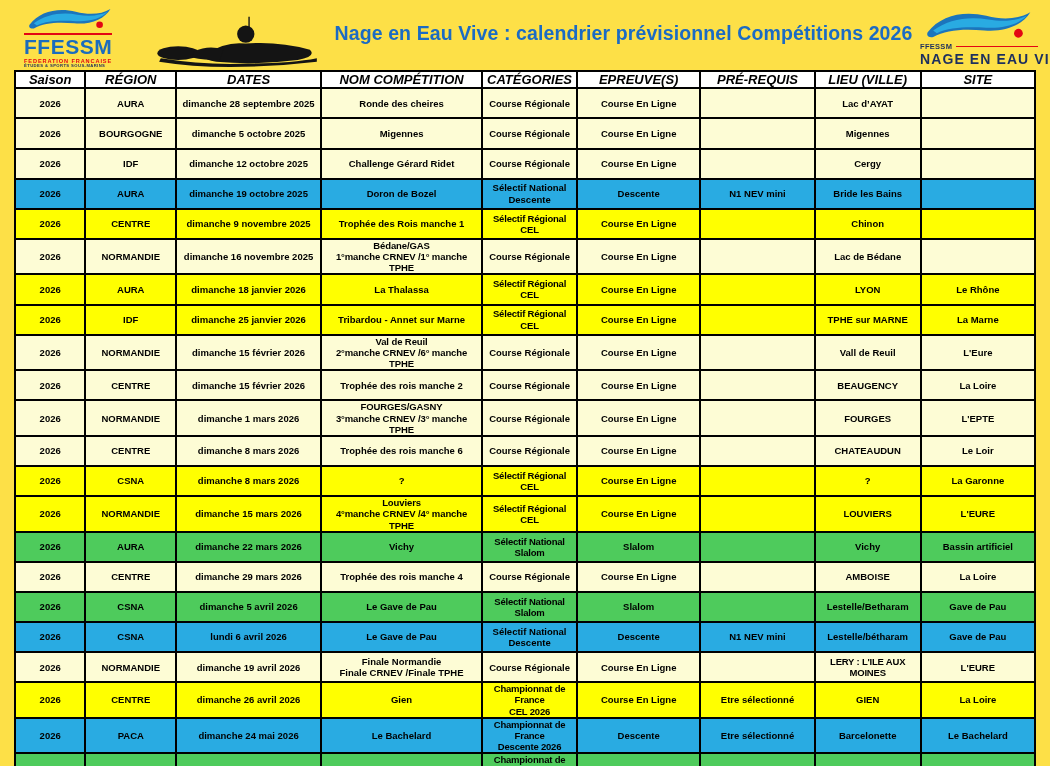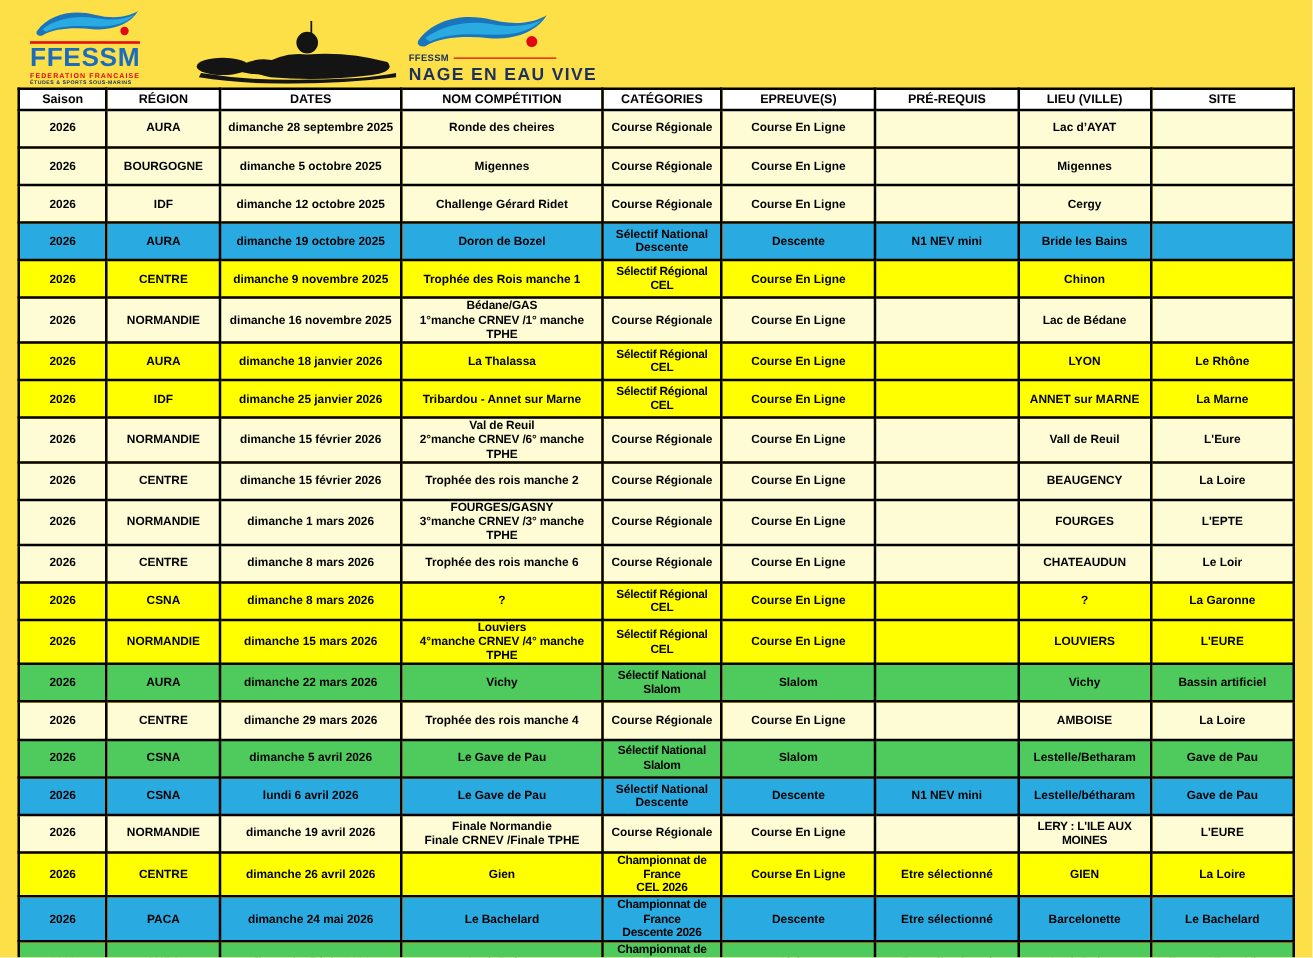--- a/index.html
+++ b/index.html
@@ -25,21 +25,21 @@
   .lr-line { flex:1; height:1.6px; background:#e30613; }
   .lr-nev { font-size:14px; font-weight:bold; color:#1d2f5e; letter-spacing:1.1px; white-space:nowrap; }
 
   
   table.cal { width:1022px; margin:0 14px; border-collapse:collapse; table-layout:fixed; }
   table.cal th, table.cal td {
     border:2px solid #000; text-align:center; vertical-align:middle;
     font-weight:bold; color:#000; overflow:hidden; padding:0 2px;
     white-space:pre-line; line-height:1.18;
   }
-  table.cal th { height:17px; font-size:10px; background:#fff; padding:0 1px; }
+  table.cal th { height:17px; font-size:13px; background:#fff; padding:0 1px;font-style:italic; }
   table.cal td { height:30.1px; font-size:9.5px; }
   td.fit-sm { font-size:7.8px; letter-spacing:-0.2px; }
   td.fit-md { font-size:8.6px; letter-spacing:-0.1px;margin-top:24px; }
   tr.cream td { background:#fdfcd5; }
   tr.yellow td { background:#ffff00; }
   tr.blue td { background:#29abe2; }
   tr.green td { background:#4ecb5c; }
 </style>
 </head>
 <body>
@@ -66,20 +66,23 @@
           <rect x="121" y="2" width="1.6" height="24"></rect>
           <circle cx="118" cy="22" r="10"></circle>
           <path d="M72,45 Q95,30 118,33 Q155,30 192,40 Q200,48 178,52 Q130,58 84,54 Q66,51 72,45 Z"></path>
           <ellipse cx="40" cy="44" rx="24" ry="8"></ellipse>
           <path d="M58,42 Q76,34 92,40 L88,52 Q70,52 56,49 Z"></path>
           <path d="M20,50 Q70,58 120,56 Q170,56 200,50 L200,54 Q150,60 100,60 Q55,60 18,54 Z"></path>
         </g>
       </svg>
     </div>
 
+    <div class="title-wrap">
+      <h1 class="title">Nage en Eau Vive : calendrier prévisionnel Compétitions 2026</h1>
+    </div>
 
     <div class="logo-right">
       <svg class="wave" viewBox="0 0 120 36">
         <path d="M4,26 C18,7 44,2 68,8 C88,13 104,11 116,4 C108,18 88,26 66,24 C44,22 24,23 10,31 C6,32 2,30 4,26 Z" fill="#1b75bc"></path>
         <path d="M10,24 C26,12 48,8 70,12 C88,15 102,13 112,8 C104,17 88,22 68,21 C48,20 28,20 14,27 Z" fill="#29abe2"></path>
         <circle cx="103" cy="27" r="4.8" fill="#e30613"></circle>
       </svg>
       <div class="lr-row">
         <span class="lr-ffessm">FFESSM</span>
         <span class="lr-line"></span>
@@ -195,21 +198,21 @@
           <td>Le Rhône</td>
         </tr>
         <tr class="yellow">
           <td>2026</td>
           <td>IDF</td>
           <td>dimanche 25 janvier 2026</td>
           <td>Tribardou - Annet sur Marne</td>
           <td class="fit-sm">Sélectif Régional CEL</td>
           <td>Course En Ligne</td>
           <td></td>
-          <td>ANNET sur MARNE</td>
+          <td>TPHE sur MARNE</td>
           <td>La Marne</td>
         </tr>
         <tr class="cream">
           <td>2026</td>
           <td>NORMANDIE</td>
           <td>dimanche 15 février 2026</td>
           <td class="fit-md">Val de Reuil
 2°manche CRNEV /6° manche TPHE</td>
           <td>Course Régionale</td>
           <td>Course En Ligne</td>

